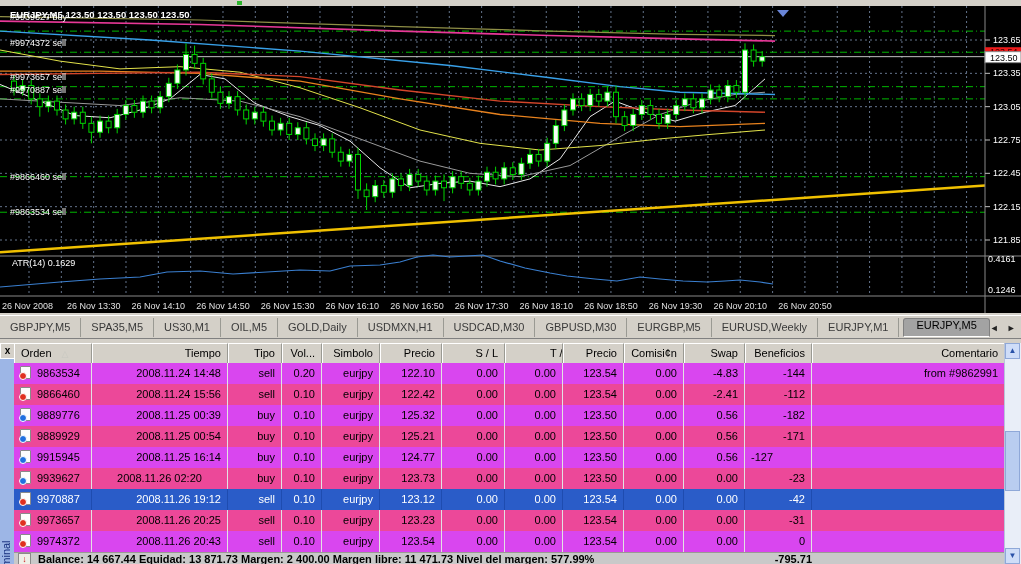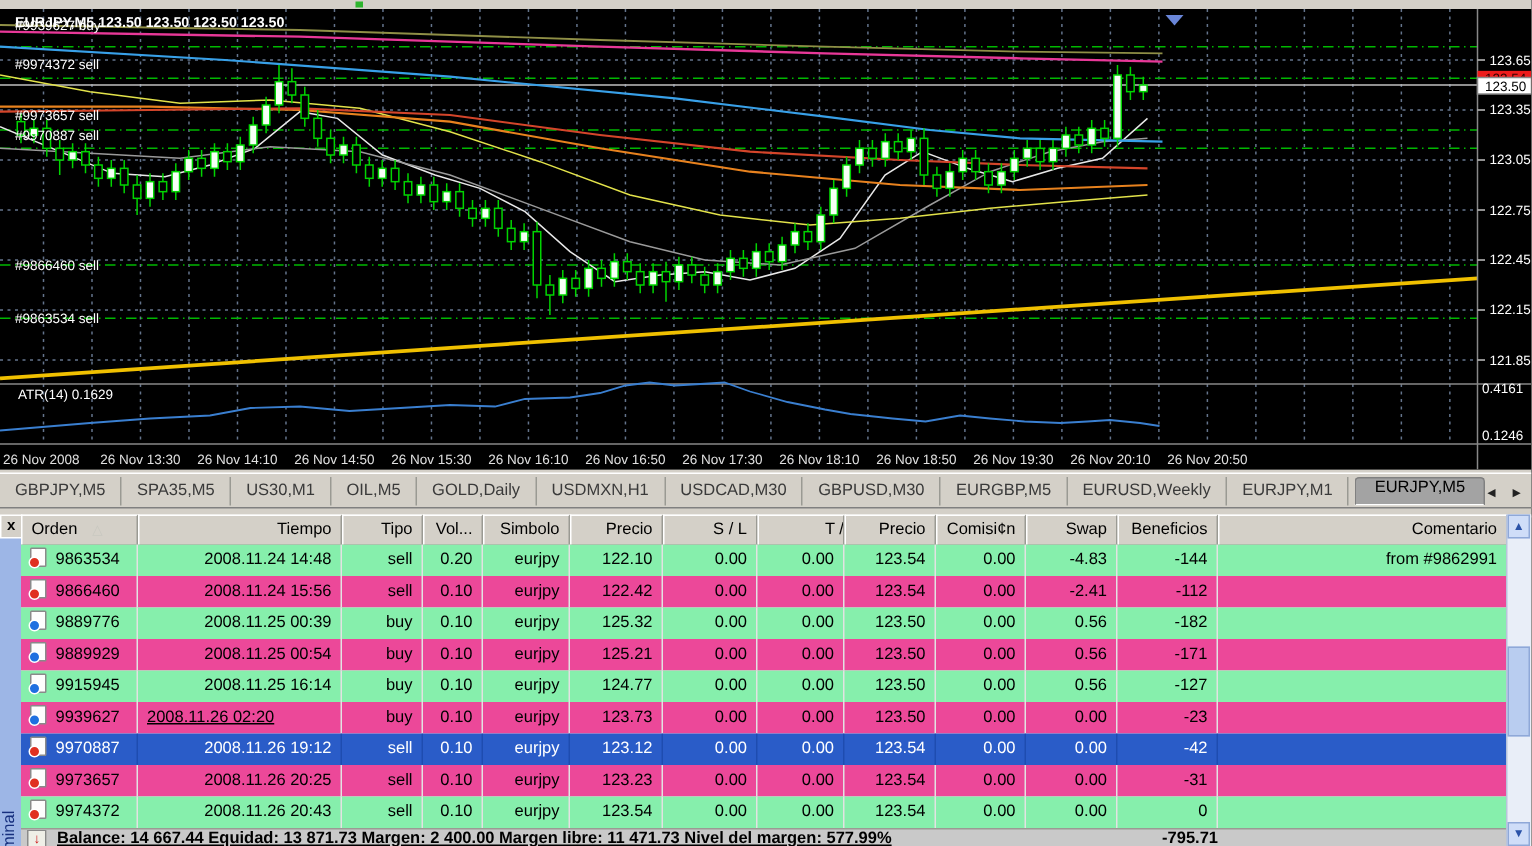--- a/index.html
+++ b/index.html
@@ -25,21 +25,21 @@
   #term-close{position:absolute;left:1px;top:1px;width:13px;height:14px;background:#d4d0c8;
     font-size:10px;font-weight:bold;color:#000;text-align:center;line-height:13px;}
   #term-side{position:absolute;left:0;top:16px;width:14px;height:205px;background:#9db6e6;overflow:hidden;}
   #term-side span{position:absolute;left:0px;bottom:-30px;transform:rotate(-90deg);transform-origin:top left;
     font-size:11px;color:#17307e;white-space:nowrap;}
   #term-head{position:absolute;left:14px;top:0;height:20px;display:flex;background:#d4d0c8;border-bottom:1px solid #9a9a93;}
   .hcell{box-sizing:border-box;border-right:1px solid #9a9a93;border-left:1px solid #ffffff;border-top:1px solid #ffffff;
     font-size:11px;color:#000;padding:3px 6px 0 6px;white-space:nowrap;overflow:hidden;}
   .sort-tri{color:#c8c8c0;font-size:9px;margin-left:10px;}
   #term-rows{position:absolute;left:14px;top:20px;width:991px;height:189px;overflow:hidden;}
-  .trow{display:flex;height:21px;line-height:21px;font-size:11px;color:#000;background:#86efac;}
+  .trow{display:flex;height:21px;line-height:21px;font-size:11px;color:#000;background:#d946ef;}
   .trow.alt{background:#ec4899;}
   .trow.sel{background:#2a5cc8;color:#fff;}
   .tcell{box-sizing:border-box;border-right:1px solid #e2e2e2;padding:0 6px;white-space:nowrap;overflow:hidden;}
   .trow.sel .tcell{border-right-color:#1e4cb0;}
   .doc{display:inline-block;position:relative;width:9px;height:11px;background:#fdfdfd;border:1px solid #8a8a8a;
     vertical-align:-2px;margin-right:6px;border-radius:1px;}
   .doc i{position:absolute;left:-2px;bottom:-2px;width:6px;height:6px;border-radius:50%;border:1px solid #fff;}
   .doc i.sell{background:#e03020;}
   .doc i.buy{background:#2070e0;}
   #balance-row{position:absolute;left:14px;top:209px;width:991px;height:12px;background:#c9c9c9;
@@ -458,26 +458,26 @@
           <div class="tcell" style="width: 136px; box-sizing: border-box; text-align: right;">2008.11.25 16:14</div>
           <div class="tcell" style="width: 54px; box-sizing: border-box; text-align: right;">buy</div>
           <div class="tcell" style="width: 40px; box-sizing: border-box; text-align: right;">0.10</div>
           <div class="tcell" style="width: 58px; box-sizing: border-box; text-align: right;">eurjpy</div>
           <div class="tcell" style="width: 62px; box-sizing: border-box; text-align: right;">124.77</div>
           <div class="tcell" style="width: 63px; box-sizing: border-box; text-align: right;">0.00</div>
           <div class="tcell" style="width: 58px; box-sizing: border-box; text-align: right;">0.00</div>
           <div class="tcell" style="width: 61px; box-sizing: border-box; text-align: right;">123.50</div>
           <div class="tcell" style="width: 60px; box-sizing: border-box; text-align: right;">0.00</div>
           <div class="tcell" style="width: 61px; box-sizing: border-box; text-align: right;">0.56</div>
-          <div class="tcell" style="width: 67px; box-sizing: border-box; text-align: right;">-127</div>
+          <div class="tcell" style="width: 67px; box-sizing: border-box; ">-127</div>
           <div class="tcell" style="width: 193px; box-sizing: border-box; text-align: right;"></div>
         </div>
         <div class="trow alt">
           <div class="tcell" style="width: 78px; box-sizing: border-box; text-align: left;"><span class="doc"><i class="dot buy"></i></span>9939627</div>
-          <div class="tcell" style="width: 136px; box-sizing: border-box; text-align: left; text-decoration: underline;">2008.11.26 02:20</div>
+          <div class="tcell" style="width: 136px; box-sizing: border-box; text-align: center;">2008.11.26 02:20</div>
           <div class="tcell" style="width: 54px; box-sizing: border-box; text-align: right;">buy</div>
           <div class="tcell" style="width: 40px; box-sizing: border-box; text-align: right;">0.10</div>
           <div class="tcell" style="width: 58px; box-sizing: border-box; text-align: right;">eurjpy</div>
           <div class="tcell" style="width: 62px; box-sizing: border-box; text-align: right;">123.73</div>
           <div class="tcell" style="width: 63px; box-sizing: border-box; text-align: right;">0.00</div>
           <div class="tcell" style="width: 58px; box-sizing: border-box; text-align: right;">0.00</div>
           <div class="tcell" style="width: 61px; box-sizing: border-box; text-align: right;">123.50</div>
           <div class="tcell" style="width: 60px; box-sizing: border-box; text-align: right;">0.00</div>
           <div class="tcell" style="width: 61px; box-sizing: border-box; text-align: right;">0.00</div>
           <div class="tcell" style="width: 67px; box-sizing: border-box; text-align: right;">-23</div>

